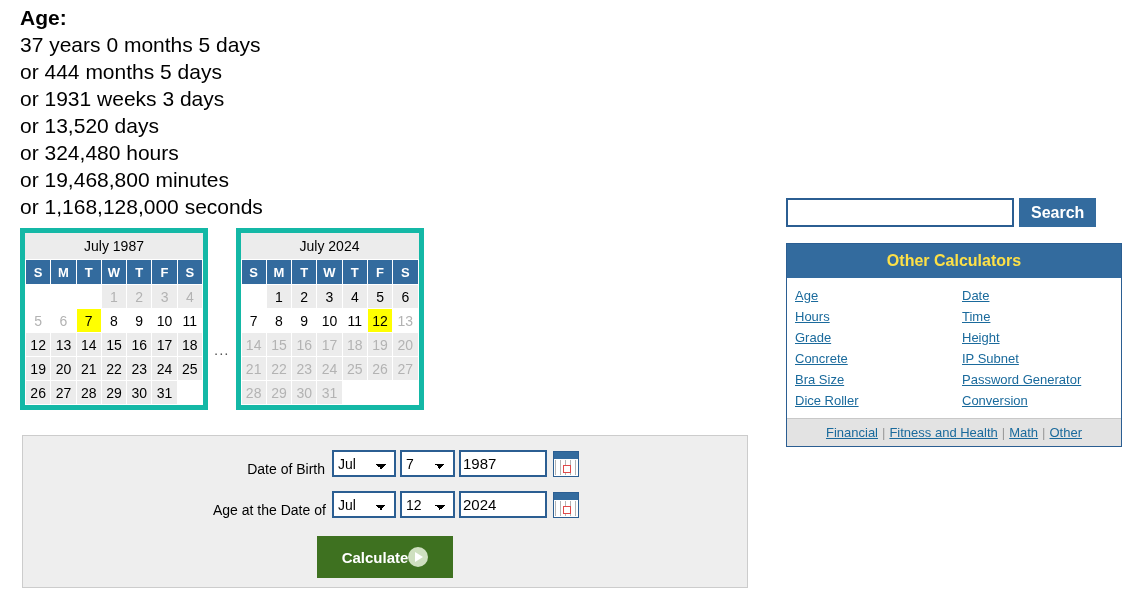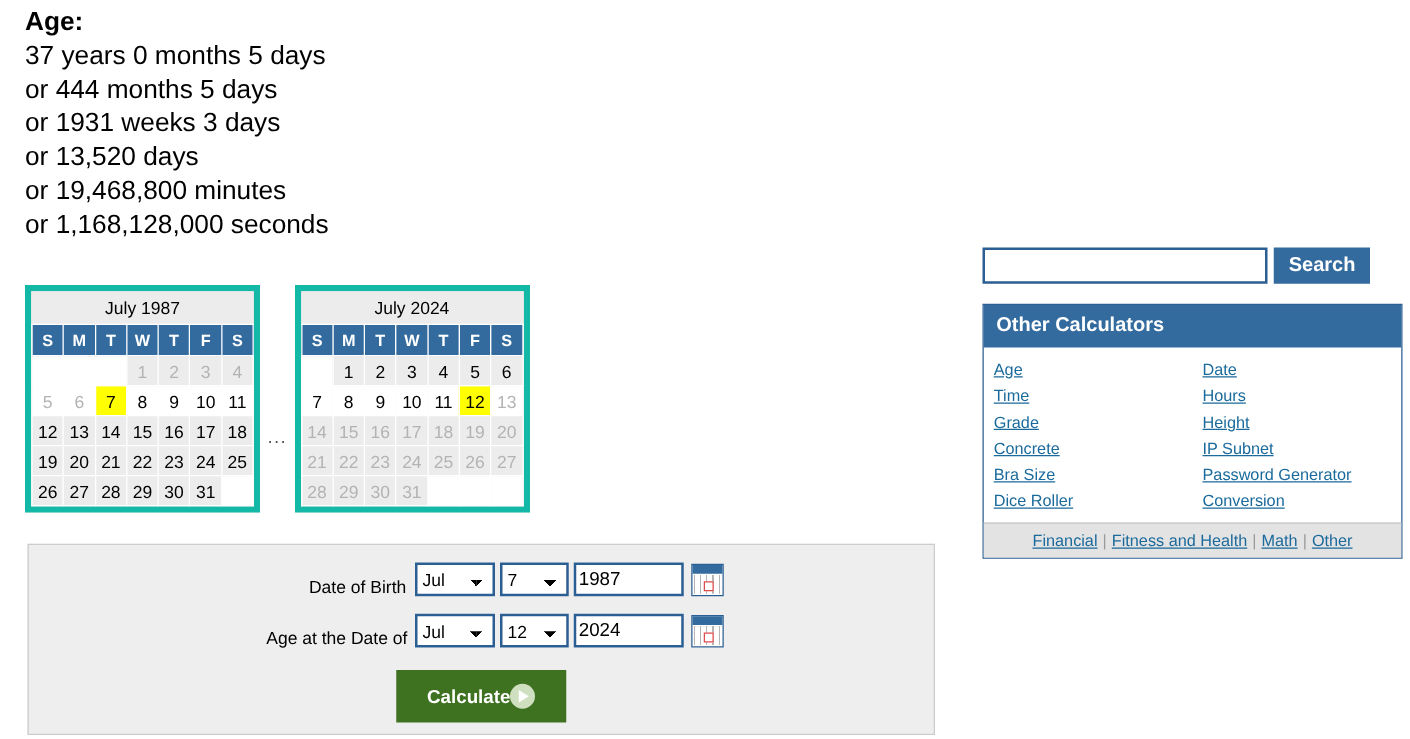--- a/index.html
+++ b/index.html
@@ -98,21 +98,21 @@
     width:228px;height:29px;border:2px solid #2b5e92;box-sizing:border-box;
     background:#fff;font-size:14px;padding:0 5px;
     font-family:"Liberation Sans",sans-serif;
   }
   .srchbtn{
     margin-left:5px;background:#336b9e;color:#fff;border:none;
     font-size:16px;font-weight:bold;padding:0 12px;height:29px;cursor:pointer;
     font-family:"Liberation Sans",sans-serif;
   }
   .box{border:1px solid #2b5e92;background:#fff;}
-  .box .bhdr{background:#336b9e;color:#ffffff;font-size:16px;font-weight:bold;padding:8px 10px;}
+  .box .bhdr{background:#336b9e;color:#fde047;font-size:16px;font-weight:bold;padding:8px 10px;text-align:center;}
   .box .blist{display:flex;flex-wrap:wrap;padding:7px 0 7px 0;}
   .box .blist a{
     width:50%;box-sizing:border-box;padding:3px 0 3px 8px;
     color:#1a6a9c;font-size:13px;text-decoration:underline;
   }
   .box .bfoot{
     background:#e3e3e3;border-top:1px solid #c8c8c8;text-align:center;
     padding:6px 0;font-size:13px;color:#9a9a9a;
   }
   .box .bfoot a{color:#1a6a9c;text-decoration:underline;}
@@ -123,20 +123,21 @@
 
 <div class="page">
 
   <div class="result">
     <div class="title">Age:</div>
     <div id="result-lines">
         <div class="line">37 years 0 months 5 days</div>
         <div class="line">or 444 months 5 days</div>
         <div class="line">or 1931 weeks 3 days</div>
         <div class="line">or 13,520 days</div>
+        <div class="line">or 324,480 hours</div>
         <div class="line">or 19,468,800 minutes</div>
         <div class="line">or 1,168,128,000 seconds</div>
       </div>
   </div>
 
   <div class="cal-wrap" id="cal-wrap">
       <div class="cal">
         <div class="mon">July 1987</div>
         <table class="cg">
           <thead>
@@ -306,22 +307,22 @@
     <div class="searchrow">
       <input class="srch" type="text" id="search-input" placeholder="" style="">
       <button class="srchbtn">Search</button>
     </div>
 
     <div class="box">
       <div class="bhdr">Other Calculators</div>
       <div class="blist" id="oc-links">
           <a href="#">Age</a>
           <a href="#">Date</a>
+          <a href="#">Hours</a>
           <a href="#">Time</a>
-          <a href="#">Hours</a>
           <a href="#">Grade</a>
           <a href="#">Height</a>
           <a href="#">Concrete</a>
           <a href="#">IP Subnet</a>
           <a href="#">Bra Size</a>
           <a href="#">Password Generator</a>
           <a href="#">Dice Roller</a>
           <a href="#">Conversion</a>
         </div>
       <div class="bfoot" id="oc-foot"><a href="#">Financial</a><span class="sep">|</span><a href="#">Fitness and Health</a><span class="sep">|</span><a href="#">Math</a><span class="sep">|</span><a href="#">Other</a></div>

